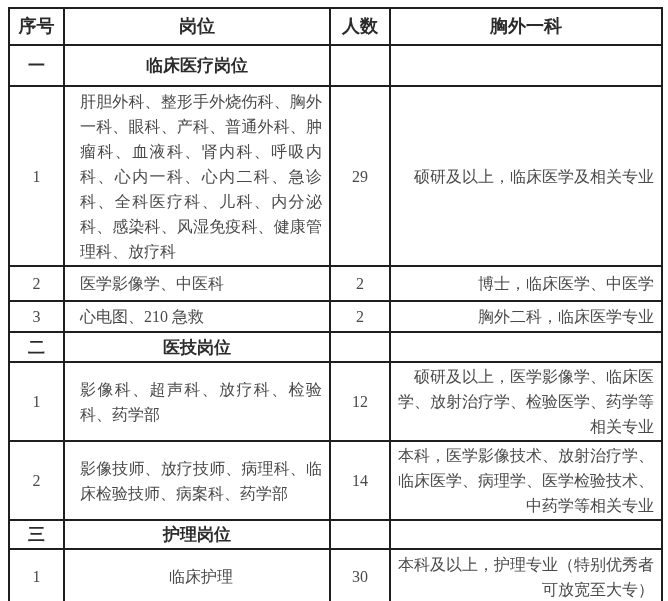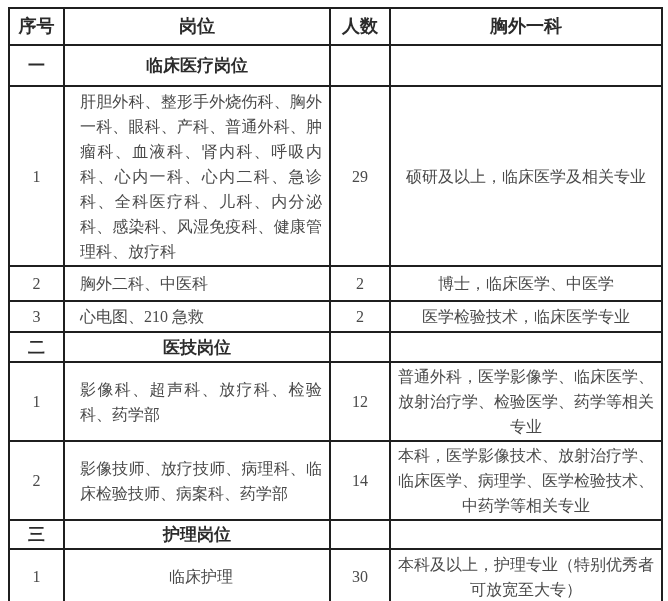--- a/index.html
+++ b/index.html
@@ -40,21 +40,21 @@
   }
   .sec-title {
     text-align: center;
     font-weight: bold;
     color: #2b2b2b;
     font-size: 17px;
     margin-left: 8px;
   }
   .pos { text-align: justify; padding-left: 15px; }
   .pos-center { text-align: center; }
-  .req { text-align: center; }
+  .req { text-align: right; }
 </style>
 </head>
 <body>
 
 <div class="wrap">
   <table>
     <colgroup>
       <col style="width:55px">
       <col style="width:266px">
       <col style="width:60px">
@@ -78,44 +78,44 @@
 
     <tr style="height:180px">
       <td class="num">1</td>
       <td class="pos">肝胆外科、整形手外烧伤科、胸外一科、眼科、产科、普通外科、肿瘤科、血液科、肾内科、呼吸内科、心内一科、心内二科、急诊科、全科医疗科、儿科、内分泌科、感染科、风湿免疫科、健康管理科、放疗科</td>
       <td class="num">29</td>
       <td class="req">硕研及以上，临床医学及相关专业</td>
     </tr>
 
     <tr style="height:35px">
       <td class="num">2</td>
-      <td class="pos">胸外二科、中医科</td>
+      <td class="pos">医学影像学、中医科</td>
       <td class="num">2</td>
       <td class="req">博士，临床医学、中医学</td>
     </tr>
 
     <tr style="height:31px">
       <td class="num">3</td>
       <td class="pos">心电图、210 急救</td>
       <td class="num">2</td>
-      <td class="req">医学检验技术，临床医学专业</td>
+      <td class="req">胸外二科，临床医学专业</td>
     </tr>
 
     <tr style="height:30px">
       <td class="sec-idx">二</td>
       <td class="sec-title">医技岗位</td>
       <td></td>
       <td></td>
     </tr>
 
     <tr style="height:77px">
       <td class="num">1</td>
       <td class="pos">影像科、超声科、放疗科、检验科、药学部</td>
       <td class="num">12</td>
-      <td class="req">普通外科，医学影像学、临床医学、放射治疗学、检验医学、药学等相关专业</td>
+      <td class="req">硕研及以上，医学影像学、临床医学、放射治疗学、检验医学、药学等相关专业</td>
     </tr>
 
     <tr style="height:73px">
       <td class="num">2</td>
       <td class="pos">影像技师、放疗技师、病理科、临床检验技师、病案科、药学部</td>
       <td class="num">14</td>
       <td class="req">本科，医学影像技术、放射治疗学、临床医学、病理学、医学检验技术、中药学等相关专业</td>
     </tr>
 
     <tr style="height:28px">

